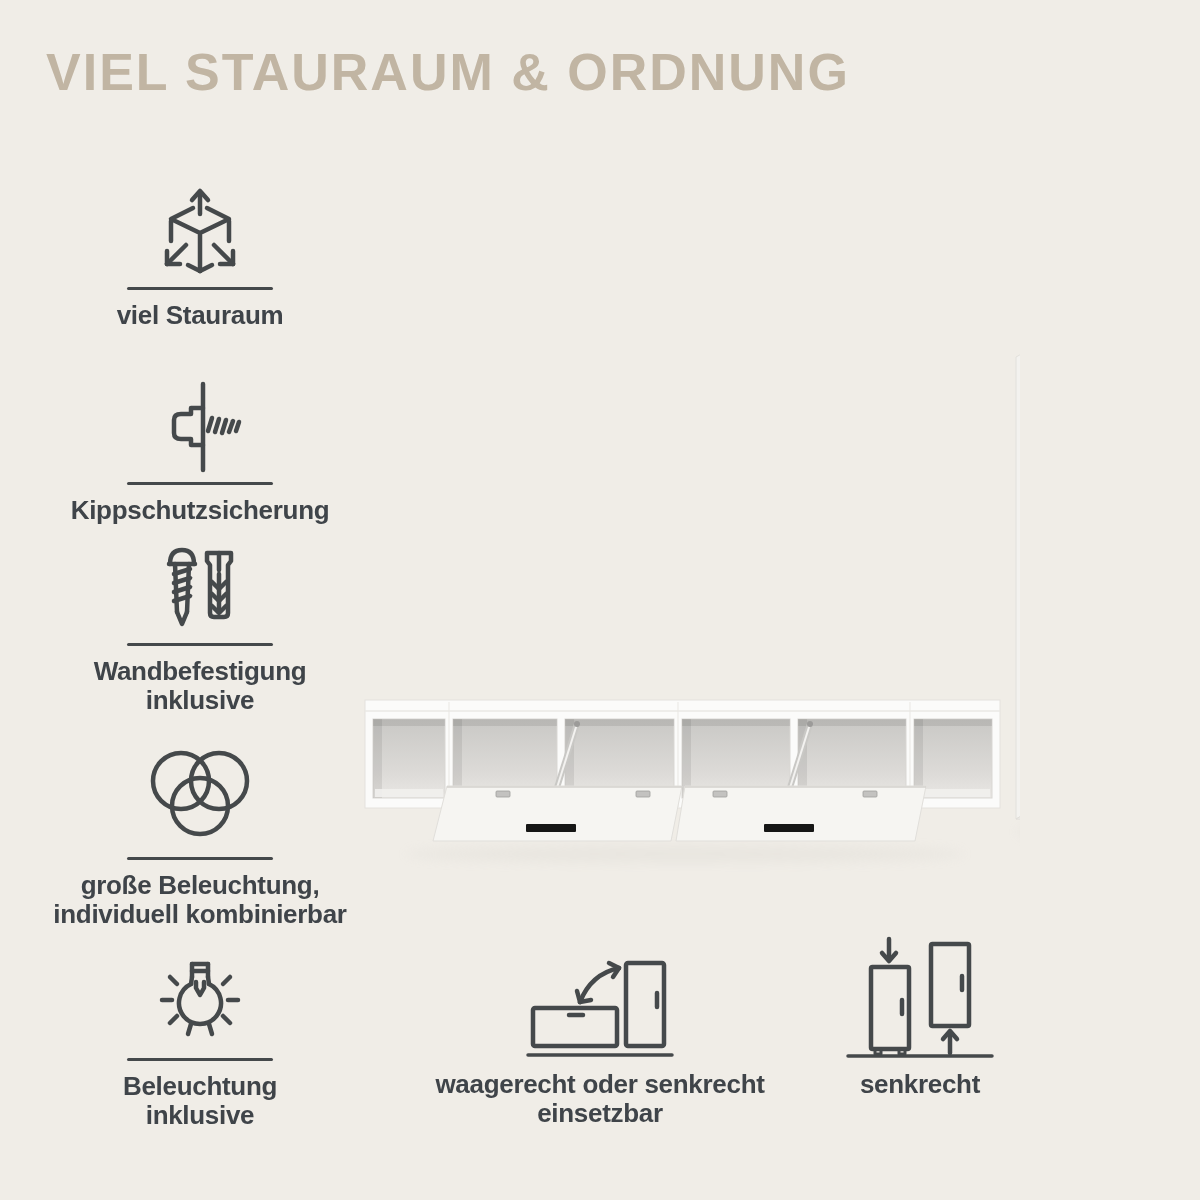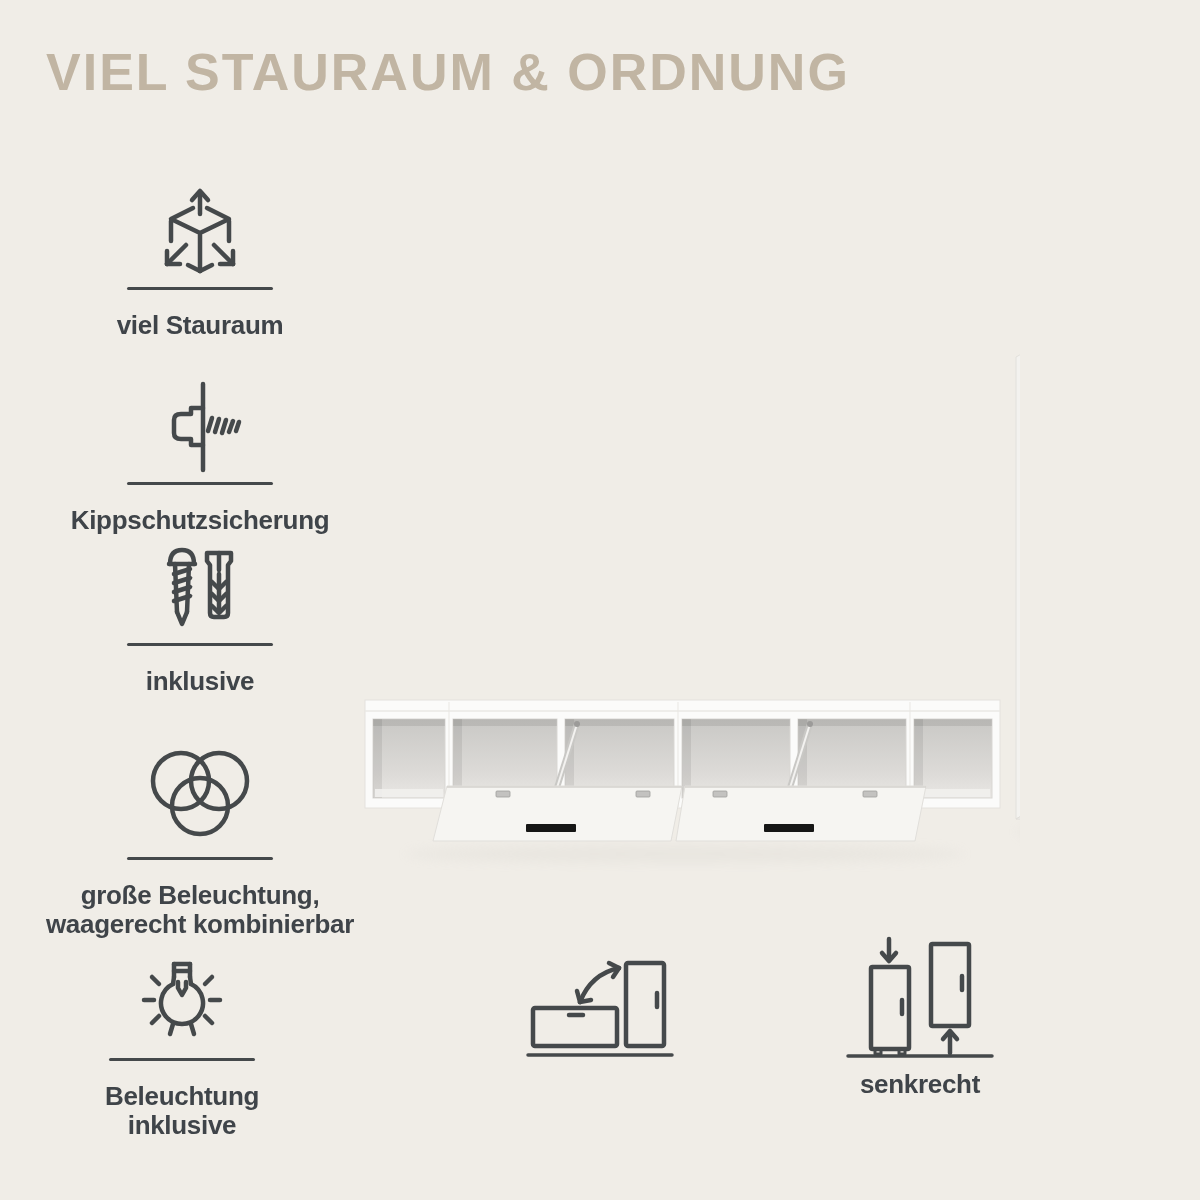--- a/index.html
+++ b/index.html
@@ -14,29 +14,29 @@
     color:#c1b5a3;white-space:nowrap;
   }
   .feature{
     position:absolute;width:340px;
     display:flex;flex-direction:column;align-items:center;
   }
   .f1{left:30px;top:183px}
   .f2{left:30px;top:376px}
   .f3{left:30px;top:540px}
   .f4{left:30px;top:748px}
-  .f5{left:12px;top:958px}
+  .f5{left:30px;top:958px}
   .b1{left:420px;top:958px;width:360px}
   .b2{left:740px;top:936px;width:360px}
   .sep{
     width:146px;height:3px;background:#45494b;border-radius:2px;
     margin-top:6px;flex:none;
   }
   .label{
-    margin-top:21px;font-size:26px;line-height:29px;font-weight:bold;
+    margin-top:11px;font-size:26px;line-height:29px;font-weight:bold;
     color:#3f4449;text-align:center;letter-spacing:-0.3px;white-space:nowrap;
   }
   .b1 .label,.b2 .label{margin-top:12px}
   .icon svg{display:block}
   .icon{flex:none}
   .product{position:absolute;left:340px;top:320px;width:820px;height:560px;margin:0}
 </style>
 </head>
 <body>
 
@@ -104,36 +104,37 @@
         <path d="M57,13 H81 V21 L78,25 V73 Q78,77 74,77 H64 Q60,77 60,73 V25 L57,21 Z"></path>
         <path d="M69,13 V30"></path>
           <path d="M69,34 V72"></path>
         <path d="M62,42 L69,49 L76,42"></path>
           <path d="M62,54 L69,61 L76,54"></path>
           <path d="M62,66 L69,73 L76,66"></path>
       </svg>
     </div>
     <div class="sep"></div>
     <div class="label">
+      <div>Wandbefestigung</div>
       <div>inklusive</div>
     </div>
   </section>
 
   <section class="feature f4">
     <div class="icon">
       <svg width="110" height="103" viewBox="0 0 110 103" fill="none" stroke="#45494b" stroke-width="4.5">
         <circle cx="36" cy="33" r="28"></circle>
         <circle cx="74" cy="33" r="28"></circle>
         <circle cx="55" cy="58" r="28"></circle>
       </svg>
     </div>
     <div class="sep"></div>
     <div class="label">
       <div>große Beleuchtung,</div>
-      <div>waagerecht kombinierbar</div>
+      <div>individuell kombinierbar</div>
     </div>
   </section>
 
   <section class="feature f5">
     <div class="icon">
       <svg width="100" height="94" viewBox="0 0 100 94" fill="none" stroke="#45494b" stroke-width="4.5" stroke-linecap="round" stroke-linejoin="round">
         <path d="M42,6 H58"></path>
           <path d="M42,6 V19"></path>
           <path d="M58,6 V19"></path>
           <path d="M42,13 H58"></path>
@@ -288,20 +289,24 @@
         <rect x="101" y="5" width="38" height="83" rx="2"></rect>
         <path d="M132,35 V49"></path>
         <path d="M55,44 Q66,16 94,10"></path>
         <path d="M55,44 L52,33"></path>
           <path d="M55,44 L66,42"></path>
         <path d="M94,10 L84,5"></path>
           <path d="M94,10 L88,19"></path>
         <path d="M3,97 H147" stroke-width="3.5"></path>
       </svg>
     </div>
+    <div class="label">
+      <div>waagerecht oder senkrecht</div>
+      <div>einsetzbar</div>
+    </div>
   </section>
 
   <section class="feature b2">
     <div class="icon">
       <svg width="150" height="122" viewBox="0 0 150 122" fill="none" stroke="#45494b" stroke-width="4.5" stroke-linecap="round" stroke-linejoin="round">
         <path d="M44,3 V24"></path>
           <path d="M37,17 L44,25 L51,17"></path>
         <rect x="26" y="31" width="38" height="82" rx="1.5"></rect>
         <path d="M57,64 V78"></path>
         <rect x="30" y="113" width="6" height="5" stroke-width="3"></rect>

